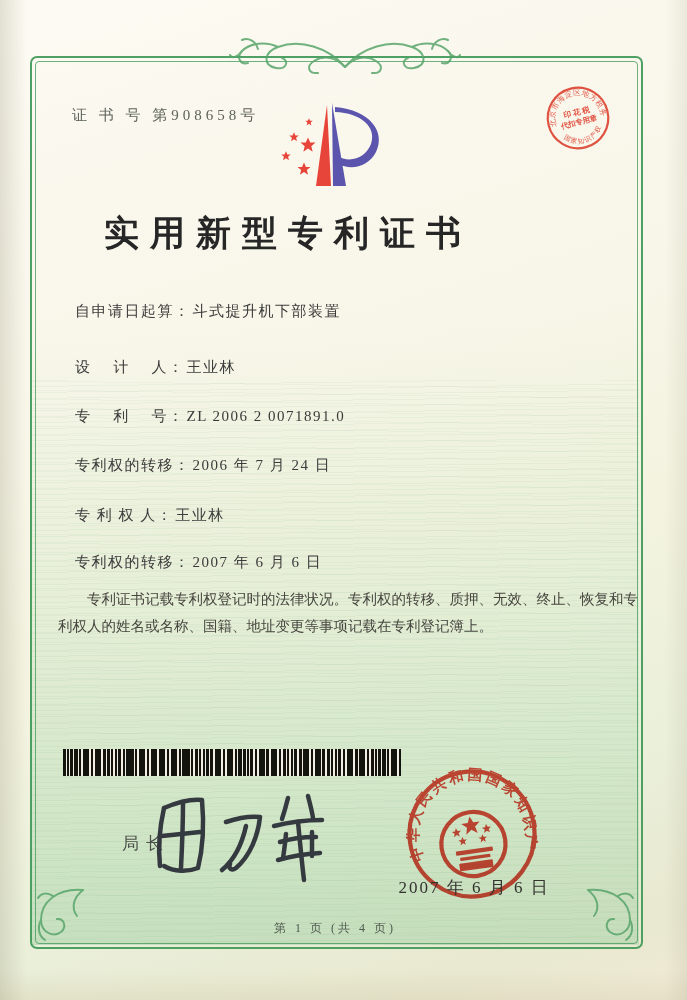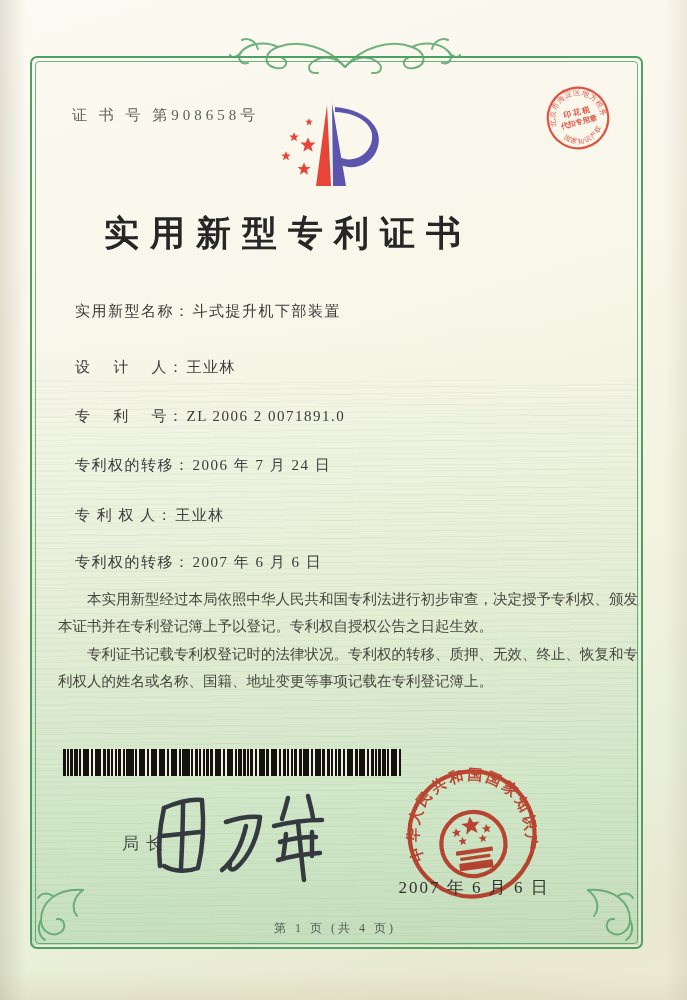--- a/index.html
+++ b/index.html
@@ -117,40 +117,39 @@
   <text fill="#e23d2e" font-size="12" letter-spacing="2">
     <textPath href="#arcBotA" startOffset="4">国家知识产权局</textPath>
   </text>
   <text x="80" y="74" text-anchor="middle" fill="#e23d2e" font-size="14" font-weight="bold">印 花 税</text>
   <text x="80" y="92" text-anchor="middle" fill="#e23d2e" font-size="13.5" font-weight="bold">代扣专用章</text>
 </svg>
 
 <div class="title">实用新型专利证书</div>
 
 <div class="field" style="top:302px">
-  <span>实用新型名称：</span><span class="val">斗式提升机下部装置</span>
+  <span>自申请日起算：</span><span class="val">斗式提升机下部装置</span>
 </div>
 <div class="field" style="top:358px">
   <span>设　 计　 人：</span><span class="val">王业林</span>
 </div>
 <div class="field" style="top:407px">
   <span>专　 利　 号：</span><span class="val">ZL 2006 2 0071891.0</span>
 </div>
 <div class="field" style="top:456px">
   <span>专利权的转移：</span><span class="val">2006 年 7 月 24 日</span>
 </div>
 <div class="field" style="top:506px">
   <span>专 利 权 人：</span><span class="val">王业林</span>
 </div>
 <div class="field" style="top:553px">
   <span>专利权的转移：</span><span class="val">2007 年 6 月 6 日</span>
 </div>
 
 <div class="bodytext">
-  <p>本实用新型经过本局依照中华人民共和国专利法进行初步审查，决定授予专利权、颁发本证书并在专利登记簿上予以登记。专利权自授权公告之日起生效。</p>
   <p>专利证书记载专利权登记时的法律状况。专利权的转移、质押、无效、终止、恢复和专利权人的姓名或名称、国籍、地址变更等事项记载在专利登记簿上。</p>
 </div>
 
 <div class="barcode"></div>
 
 <div class="chief">局长</div>
 <svg class="sig" viewBox="0 0 195 102" role="img" aria-label="田力普">
   <g stroke="#353a40" fill="none" stroke-width="4.5" stroke-linecap="round" stroke-linejoin="round">
     <path d="M14,22 C10,40 8,62 10,80"></path>
     <path d="M14,22 C28,16 42,13 52,14 C54,36 53,62 48,82 C38,86 24,86 14,80"></path>

